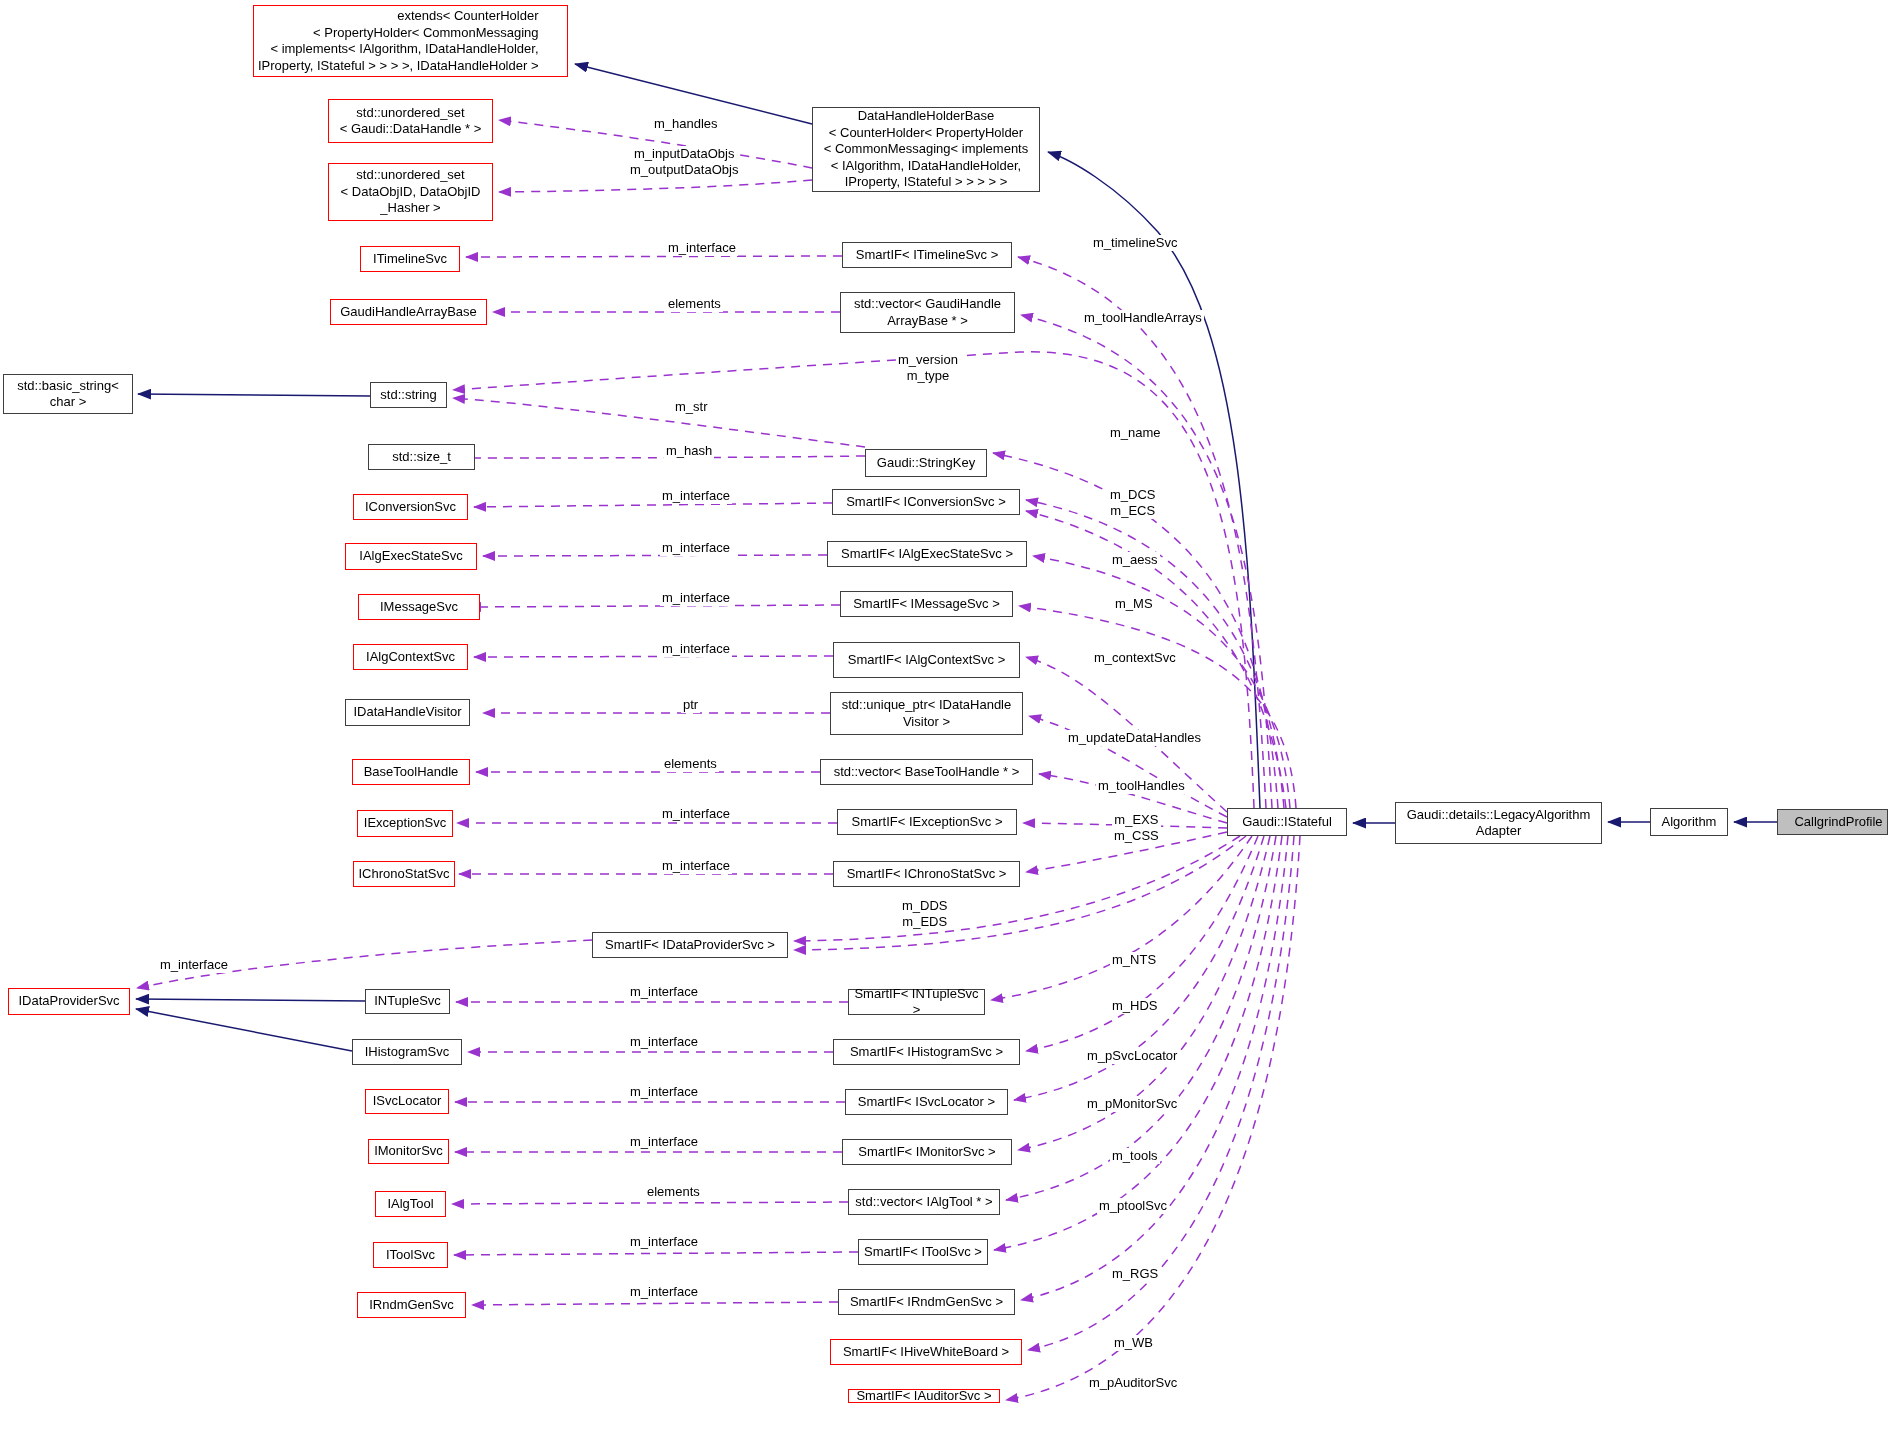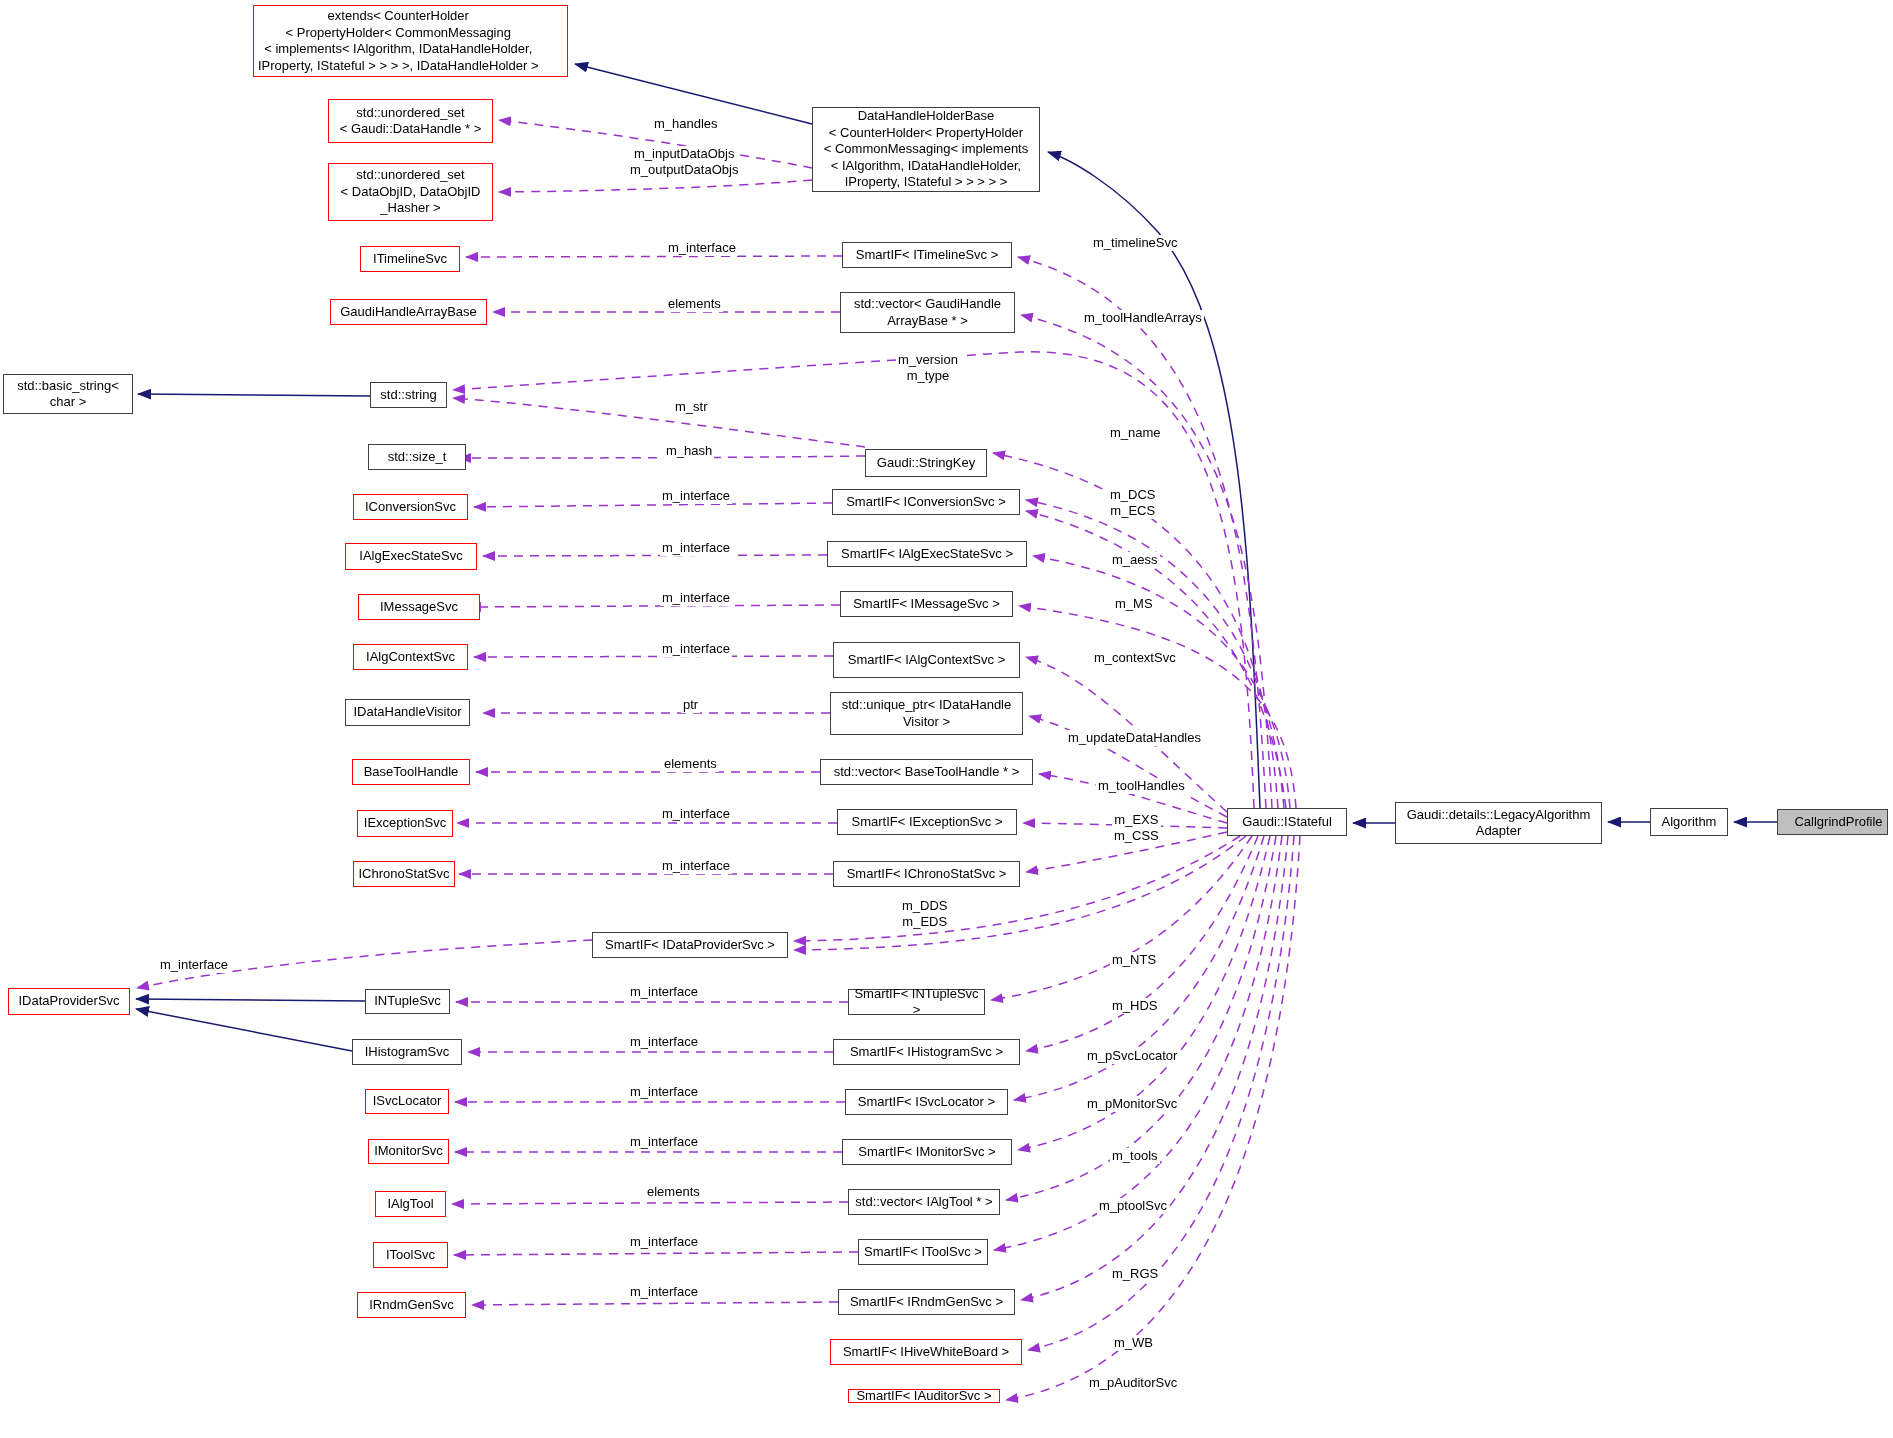--- a/index.html
+++ b/index.html
@@ -5,21 +5,21 @@
   html,body{margin:0;padding:0;background:#ffffff;}
   body{width:1893px;height:1438px;position:relative;overflow:hidden;
        font-family:"Liberation Sans","DejaVu Sans",sans-serif;color:#000;}
   #edges{position:absolute;left:0;top:0;width:1893px;height:1438px;}
   .node{position:absolute;background:#fff;border:1.4px solid #3f3f3f;
         display:flex;align-items:center;justify-content:center;
         font-size:13px;line-height:1.27;white-space:pre-line;text-align:center;
         box-sizing:border-box;padding:1px 4px;}
   .node.r{border-color:#ff0000;}
   .node.cur{background:#bfbfbf;border-color:#3f3f3f;padding-left:16px;}
-  .node.la{text-align:center;justify-content:flex-start;}
+  .node.la{text-align:right;justify-content:flex-start;}
   .elabel{position:absolute;font-size:13px;line-height:1.22;white-space:pre-line;
           text-align:center;background:#fff;padding:0 2px;}
 </style>
 </head>
 <body>
 
 <svg id="edges" viewBox="0 0 1893 1438" xmlns="http://www.w3.org/2000/svg">
   <defs>
     <marker id="ap" markerWidth="13" markerHeight="10" refX="12" refY="5" orient="auto" markerUnits="userSpaceOnUse">
       <path d="M0,0 L13,5 L0,10 z" fill="#9a32cd"></path>
@@ -98,21 +98,21 @@
 <div class="node r" style="left:328px;top:99px;width:165px;height:44px">std::unordered_set
 &lt; Gaudi::DataHandle * &gt;</div>
 <div class="node r" style="left:328px;top:163px;width:165px;height:58px">std::unordered_set
 &lt; DataObjID, DataObjID
 _Hasher &gt;</div>
 <div class="node r" style="left:360px;top:246px;width:100px;height:26px">ITimelineSvc</div>
 <div class="node r" style="left:330px;top:299px;width:157px;height:26px">GaudiHandleArrayBase</div>
 <div class="node" style="left:3px;top:374px;width:130px;height:40px">std::basic_string&lt;
 char &gt;</div>
 <div class="node" style="left:370px;top:382px;width:77px;height:26px">std::string</div>
-<div class="node" style="left:368px;top:444px;width:98px;height:26px">std::size_t</div>
+<div class="node" style="left:368px;top:444px;width:107px;height:26px">std::size_t</div>
 <div class="node r" style="left:353px;top:494px;width:115px;height:26px">IConversionSvc</div>
 <div class="node r" style="left:345px;top:543px;width:132px;height:27px">IAlgExecStateSvc</div>
 <div class="node r" style="left:358px;top:594px;width:122px;height:26px">IMessageSvc</div>
 <div class="node r" style="left:353px;top:644px;width:115px;height:26px">IAlgContextSvc</div>
 <div class="node" style="left:345px;top:699px;width:125px;height:27px">IDataHandleVisitor</div>
 <div class="node r" style="left:352px;top:759px;width:118px;height:26px">BaseToolHandle</div>
 <div class="node r" style="left:357px;top:810px;width:96px;height:27px">IExceptionSvc</div>
 <div class="node r" style="left:353px;top:861px;width:102px;height:26px">IChronoStatSvc</div>
 <div class="node r" style="left:8px;top:988px;width:122px;height:27px">IDataProviderSvc</div>
 <div class="node" style="left:365px;top:989px;width:85px;height:25px">INTupleSvc</div>

